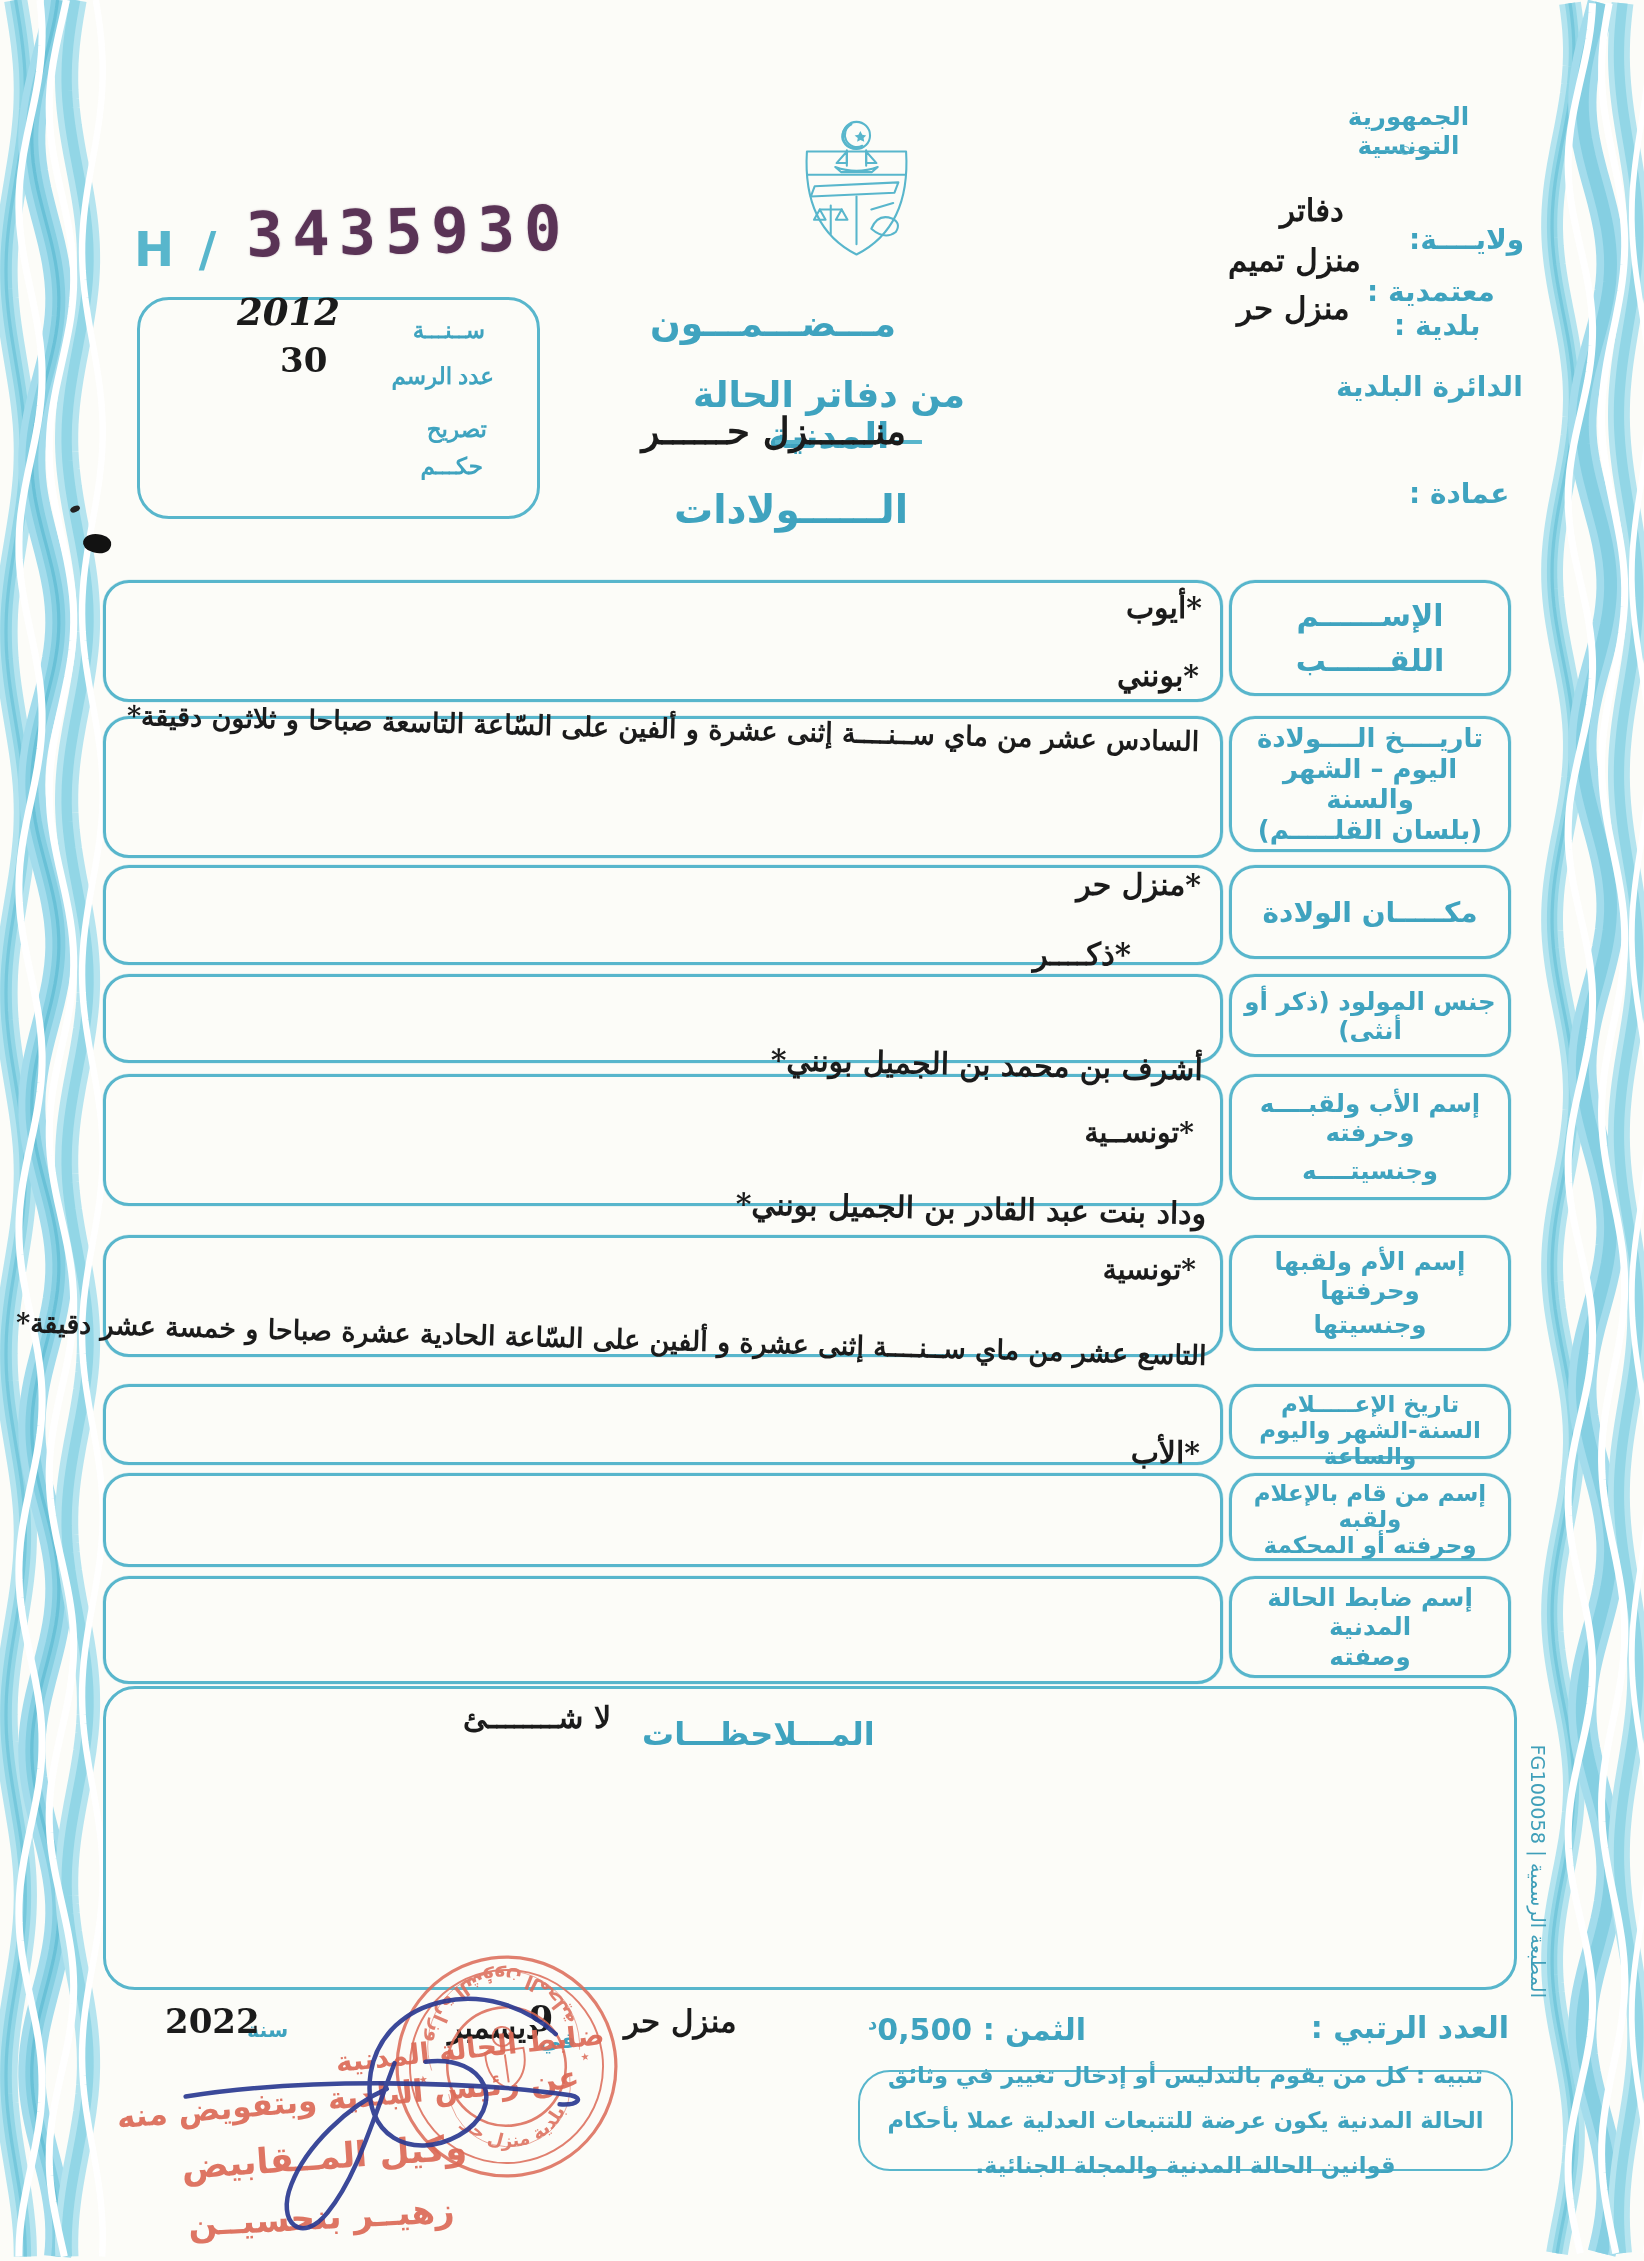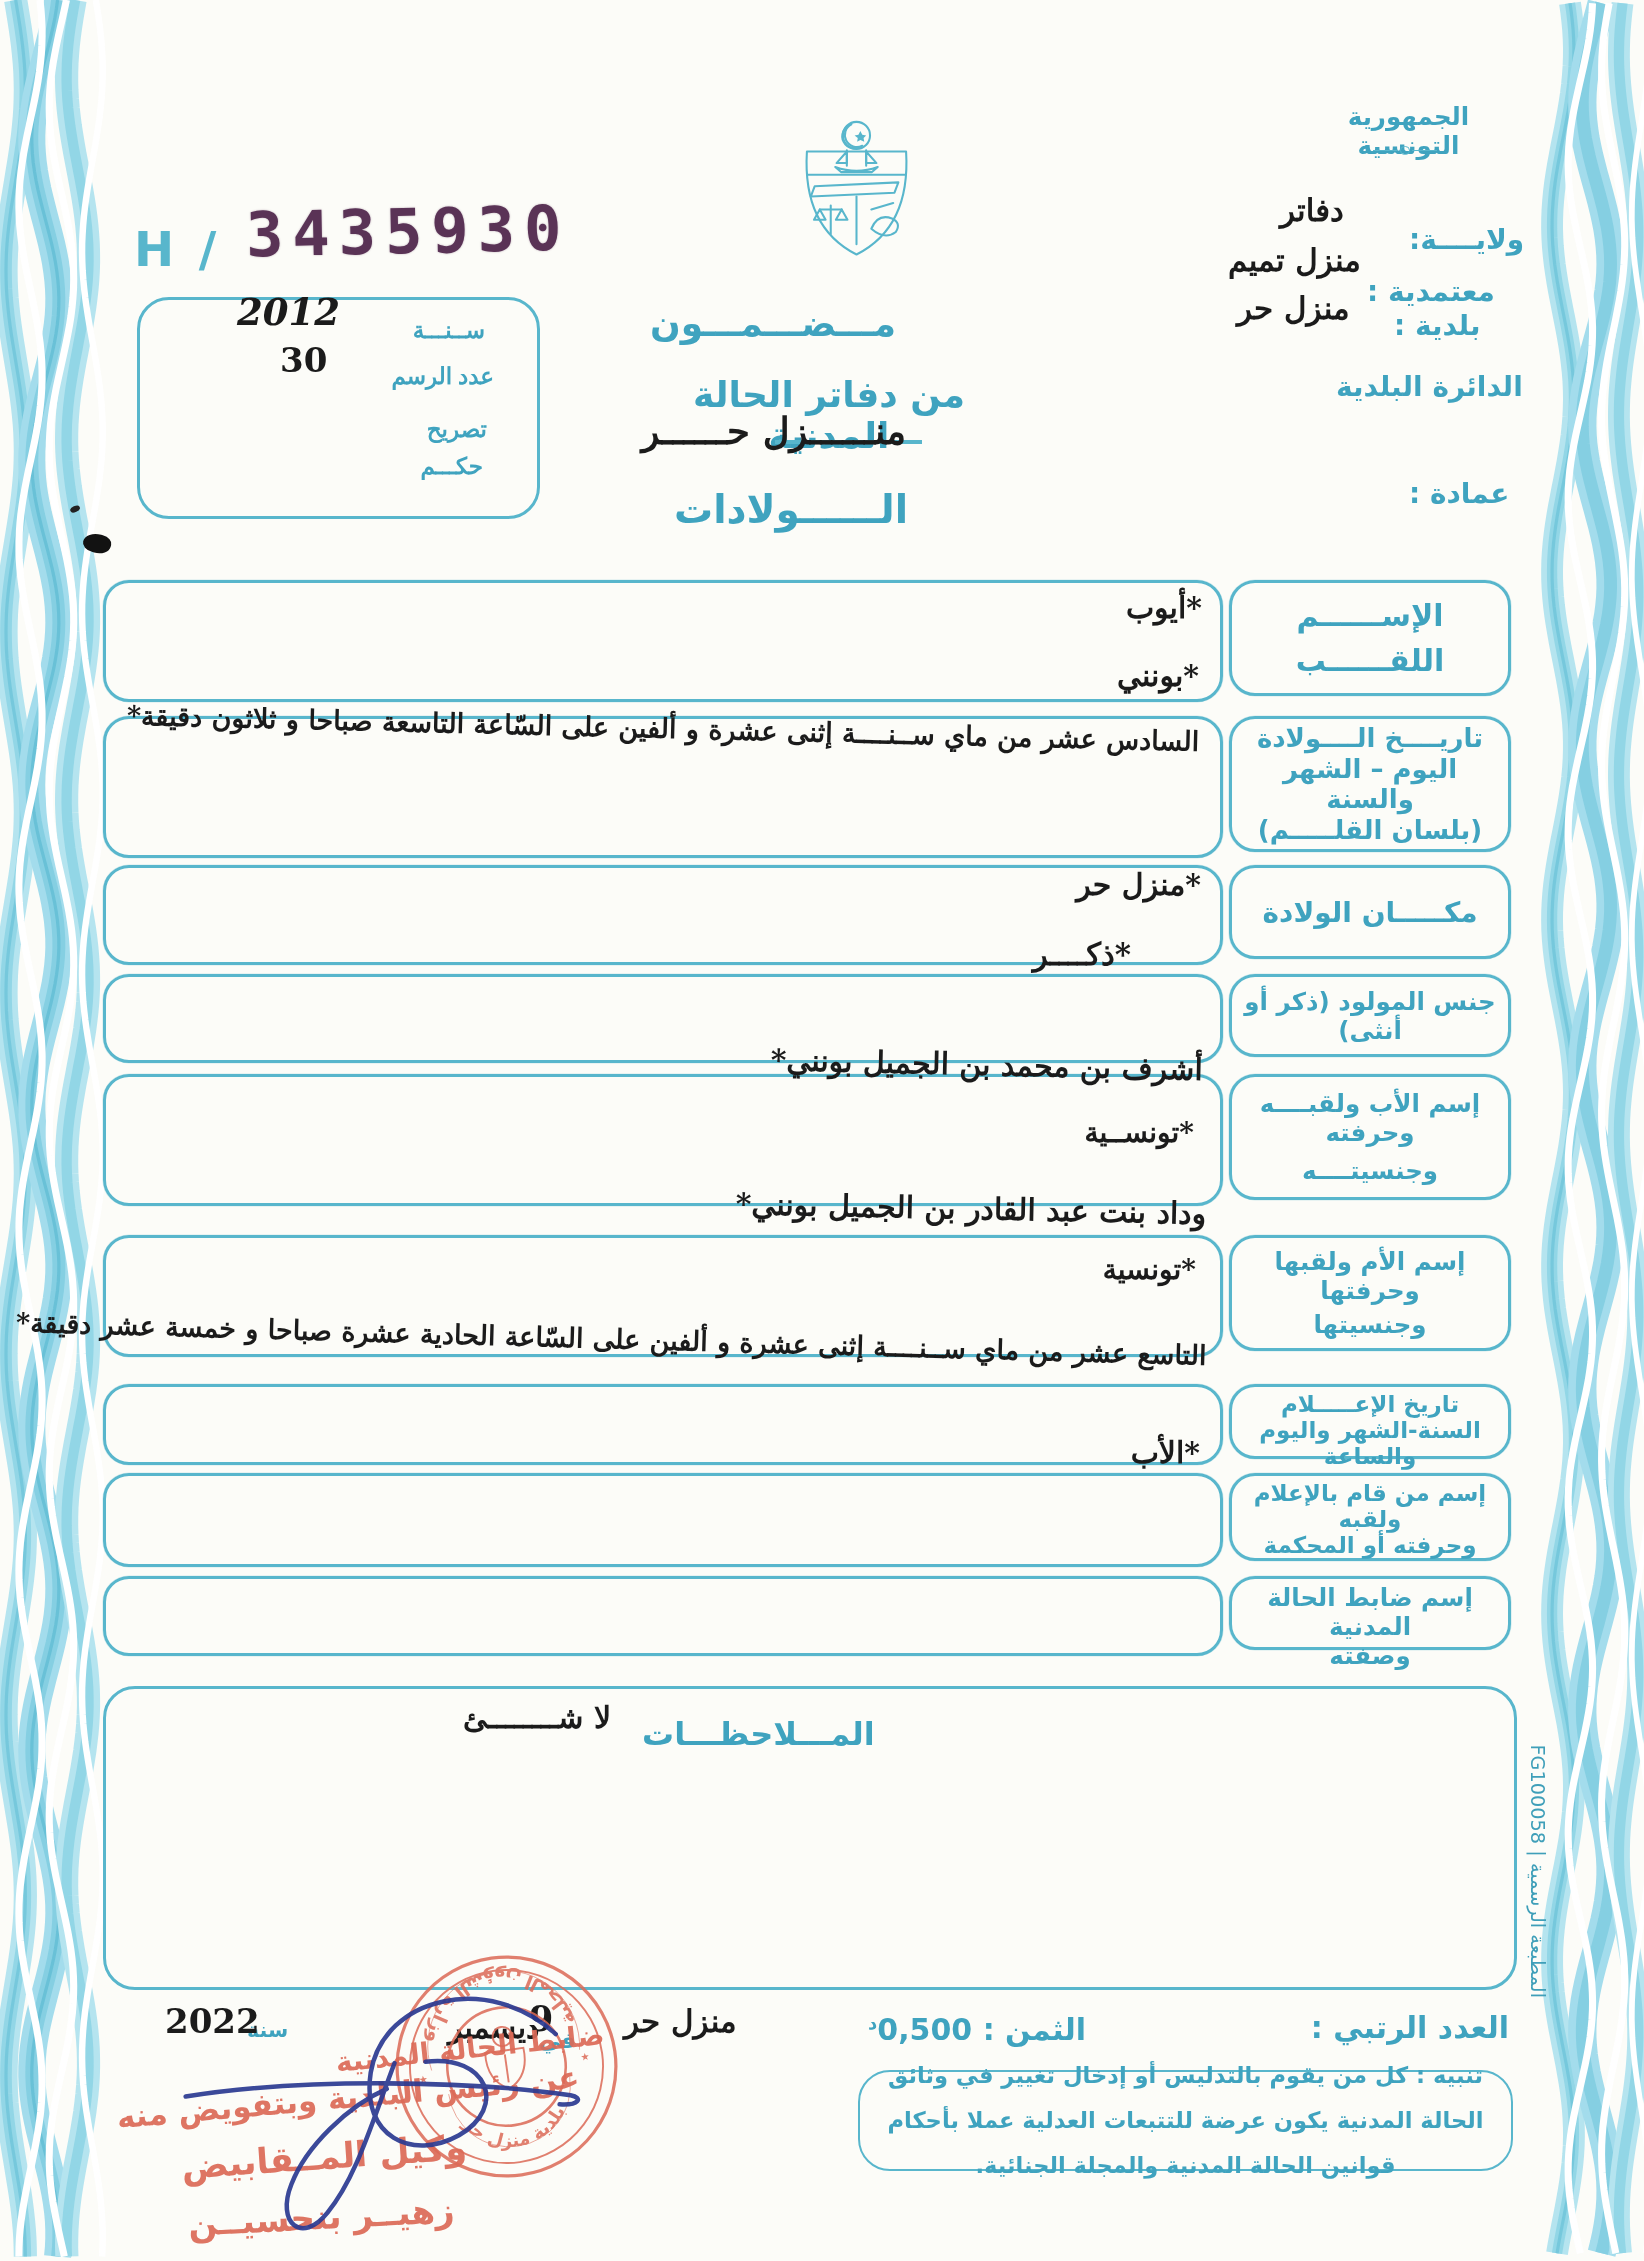--- a/index.html
+++ b/index.html
@@ -58,21 +58,21 @@
 
   
   .vbox,.lbox{position:absolute;border:3.2px solid var(--form-cyan);border-radius:26px;
               box-shadow:0 0 0 0.6px rgba(88,182,204,.25);}
   .vbox{left:103px;width:1114px;}
   .lbox{left:1229px;width:282px;display:flex;flex-direction:column;justify-content:space-evenly;
         align-items:center;direction:rtl;color:var(--label-cyan);font-weight:600;padding:3.9px 9px;box-sizing:border-box;}
   .lbox span{display:block;text-align:center;}
   .r1{top:580px;height:116px;} .r2{top:716px;height:136px;} .r3{top:865px;height:94px;}
   .r4{top:974px;height:83px;} .r5{top:1074px;height:126px;} .r6{top:1235px;height:116px;}
-  .r7{top:1384px;height:75px;} .r8{top:1473px;height:88px;} .r9{top:1576px;height:74px;}
+  .r7{top:1384px;height:75px;} .r8{top:1473px;height:88px;} .r9{top:1576px;height:102px;}
   .fs46{font-size:30px;} .fs40{font-size:26px;} .fs44{font-size:28px;} .fs38{font-size:24.5px;} .fs36{font-size:23px;}
 
   
   .val{position:absolute;font-family:"DejaVu Serif","Liberation Serif",serif;font-weight:700;
        color:var(--ink-black);direction:rtl;white-space:nowrap;z-index:4;}
   .v-first{right:442px;top:590px;font-size:30px;}
   .v-last{right:445px;top:658px;font-size:30px;}
   .v-dob{right:444px;top:726px;font-size:27px;transform:rotate(1.4deg);transform-origin:right top;}
   .v-pob{right:443px;top:867px;font-size:30px;}
   .v-sex{right:513px;top:936px;font-size:31px;}

